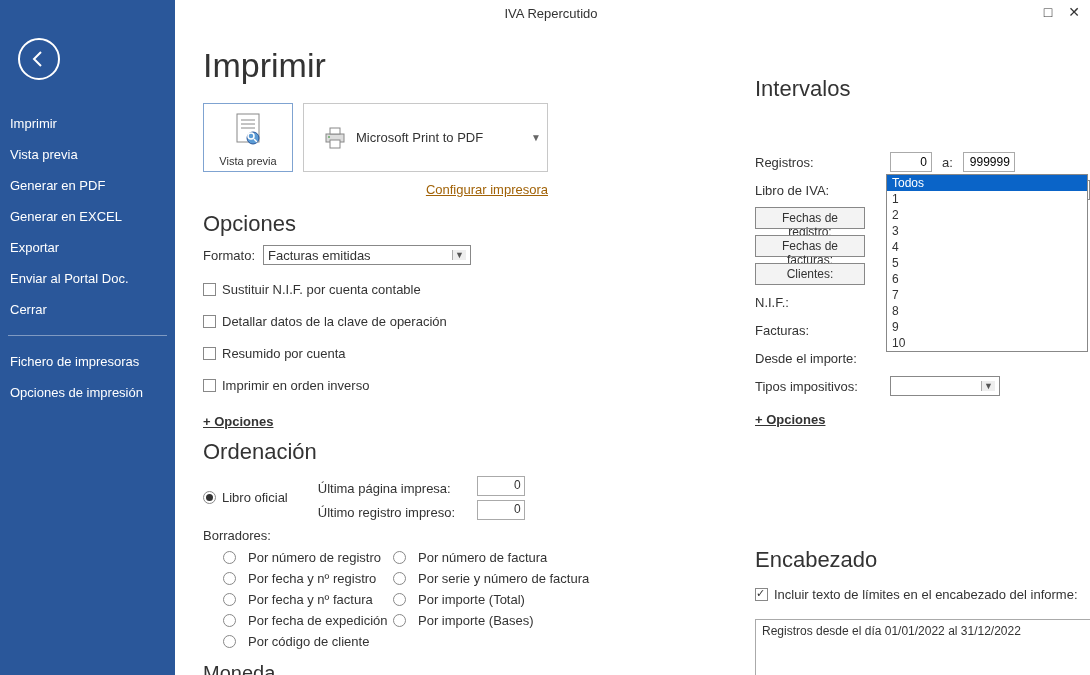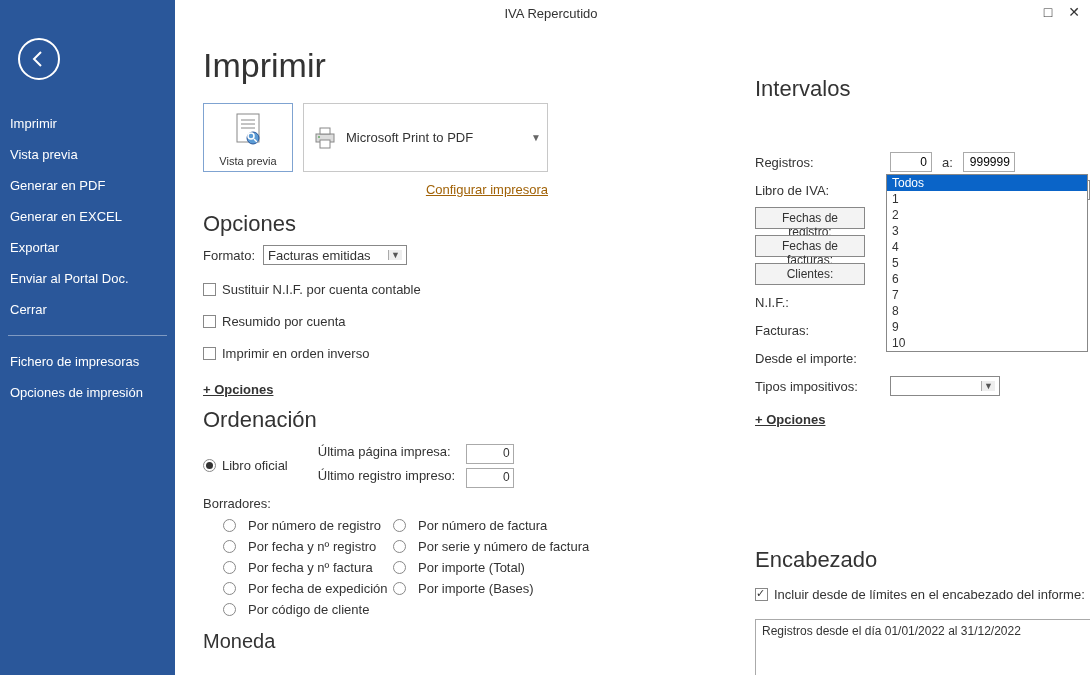--- a/index.html
+++ b/index.html
@@ -77,21 +77,21 @@
     padding: 8px 10px 4px 10px;
     text-align:center;
     width: 90px;
     cursor:pointer;
   }
   .preview-box .lbl { font-size: 11px; }
   .printer-box {
     border: 1px solid #c8c8c8;
     display:flex; align-items:center;
     gap: 8px;
-    padding: 6px 8px;
+    padding: 6px 18px;
     width: 245px;
     position: relative;
     cursor:pointer;
   }
   .printer-box .dd { position:absolute; right:6px; font-size:10px; color:#666; }
   .config-link {
     text-align:right;
     text-decoration: underline;
     color: #a16207;
     margin: 10px 0 14px 0;
@@ -130,21 +130,21 @@
     text-decoration: underline;
     font-weight: bold;
     cursor:pointer;
     margin-top:4px;
     display:inline-block;
   }
   .ord-top {
     display:flex; align-items:center; gap:30px;
   }
   .ord-field {
-    display:flex; align-items:flex-start; gap:8px;
+    display:flex; align-items:flex-end; gap:19px;
   }
   .num-box {
     border:1px solid #aaa; width:48px; height:20px;
     text-align:right; padding:1px 3px; font-size:12px;
   }
   .borr-grid {
     margin-left: 20px;
     margin-top:4px;
   }
   .borr-grid .brow { display:flex; }
@@ -258,28 +258,32 @@
       </svg>
       <span>Microsoft Print to PDF</span>
       <span class="dd">▼</span>
     </div>
   </div>
   <div class="config-link">Configurar impresora</div>
 
   <h2 class="section">Opciones</h2>
   <div class="formato-row">
     <span>Formato:</span>
-    <div class="select-box" style="width:144px">
+    <div class="select-box" style="width:208px">
       <span>Facturas emitidas</span>
       <span class="arrow">▼</span>
     </div>
   </div>
   <div class="opt-row">
       <span class="chk"></span>
       <span>Sustituir N.I.F. por cuenta contable</span>
+    </div>
+  <div class="opt-row">
+      <span class="chk"></span>
+      <span>Detallar datos de la clave de operación</span>
     </div>
   <div class="opt-row">
       <span class="chk"></span>
       <span>Resumido por cuenta</span>
     </div>
   <div class="opt-row">
       <span class="chk"></span>
       <span>Imprimir en orden inverso</span>
     </div>
   <div class="link-opt">+ Opciones</div>
@@ -423,17 +427,17 @@
       <div class="dd-item">7</div>
       <div class="dd-item">8</div>
       <div class="dd-item">9</div>
       <div class="dd-item">10</div>
     </div>
 
     <div style="height:110px"></div>
     <h2 class="section">Encabezado</h2>
     <div class="opt-row" style="margin-top:14px">
       <span class="chk on"></span>
-      <span>Incluir desde de límites en el encabezado del informe:</span>
+      <span>Incluir texto de límites en el encabezado del informe:</span>
     </div>
     <div class="encab-textarea">Registros desde el día 01/01/2022 al 31/12/2022</div>
   </div>
 </div>
 
 </body></html>

